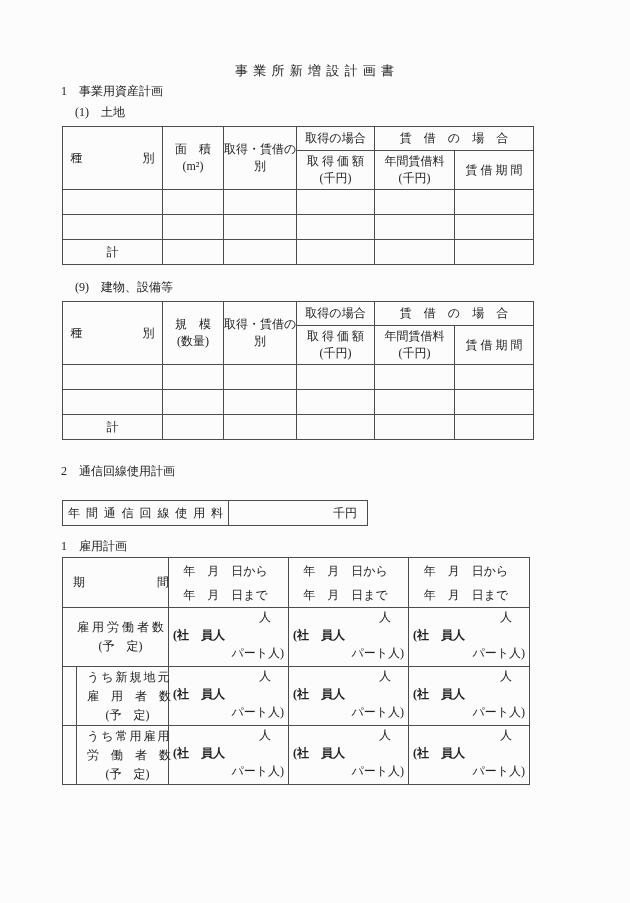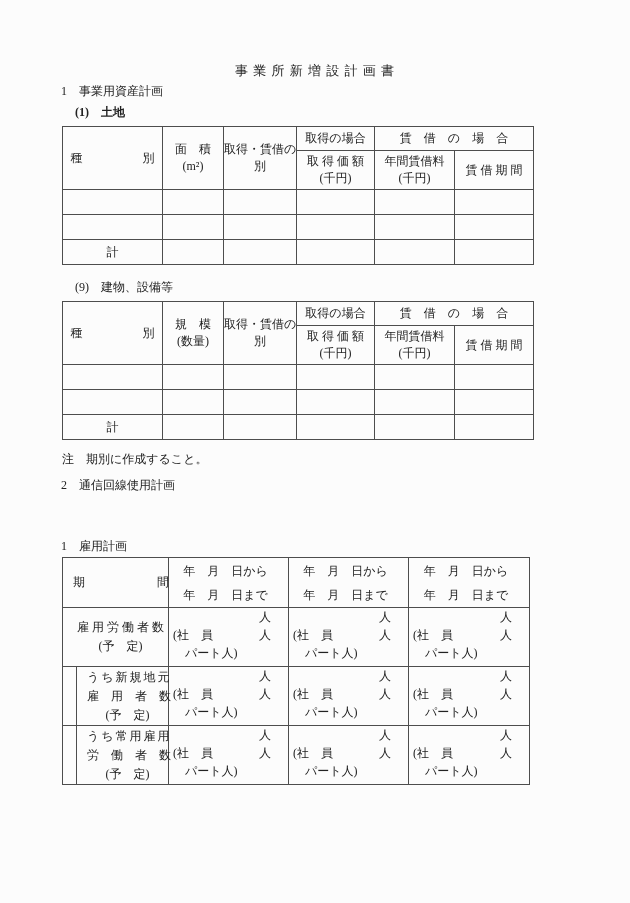--- a/index.html
+++ b/index.html
@@ -43,34 +43,34 @@
   .c { text-align: center; }
   .line { line-height: 17px; text-align: center; white-space: nowrap; }
   .jlast { text-align: justify; text-align-last: justify; padding: 0 5px; white-space: nowrap; overflow: hidden; }
 
   .date-line { line-height: 24px; text-align: center; padding-right: 6px; white-space: nowrap; }
 
   .emp-lbl-line { line-height: 19px; text-align: center; white-space: nowrap; margin-left: 10px; }
   .ls2 { letter-spacing: 2px; }
 
   .emp-l1 { line-height: 18px; text-align: right; padding-right: 17px; white-space: nowrap; }
-  .emp-l2 { display: flex; justify-content: space-between; line-height: 18px; padding: 0 17px 0 4px; white-space: nowrap; }
-  .emp-l3 { display: flex; justify-content: flex-start; line-height: 18px; padding: 0 4px 4px 16px; white-space: nowrap; }
+  .emp-l2 { display: flex; line-height: 18px; padding: 0 17px 0 4px; white-space: nowrap; font-weight: bold; }
+  .emp-l3 { display: flex; justify-content: flex-end; line-height: 18px; padding: 0 4px 4px 16px; white-space: nowrap; }
 
   .comm-unit { text-align: right; padding-right: 10px; line-height: 23px; }
 </style>
 </head>
 <body>
 
 <div class="page">
 
   <div class="abs doc-title">事 業 所 新 増 設 計 画 書</div>
 
   <div class="abs h-sec" style="top:83px; left:61px;">1　事業用資産計画</div>
-  <div class="abs h-sec" style="top:104px; left:75px;font-weight:bold;">(1)　土地</div>
+  <div class="abs h-sec" style="top:104px; left:75px;">(1)　土地</div>
 
   <table class="abs asset-table" style="top:126px; left:62px;">
     <colgroup>
         <col style="width:100px">
         <col style="width:61px">
         <col style="width:73px">
         <col style="width:78px">
         <col style="width:80px">
         <col style="width:79px">
       </colgroup>
@@ -198,24 +198,39 @@
       <td class="c">計</td>
       <td></td>
           <td></td>
           <td></td>
           <td></td>
           <td></td>
     </tr>
   </tbody>
     </table>
 
-  <div class="abs h-sec" style="top:451px; left:62px;">注　期別に作成すること。</div>
-
-  <div class="abs h-sec" style="top:477px; left:61px;">2　通信回線使用計画</div>
-
+
+  <div class="abs h-sec" style="top:463px; left:61px;">2　通信回線使用計画</div>
+
+  <table class="abs comm-table" style="top:500px; left:62px;">
+    <colgroup>
+        <col style="width:166px">
+        <col style="width:139px">
+      </colgroup>
+    <tbody>
+        <tr>
+      <td>
+            <div class="jlast">年 間 通 信 回 線 使 用 料</div>
+          </td>
+      <td>
+            <div class="comm-unit">千円</div>
+          </td>
+    </tr>
+  </tbody>
+    </table>
 
   <div class="abs h-sec" style="top:538px; left:61px;">1　雇用計画</div>
 
   <table class="abs emp-table" style="top:557px; left:62px;">
     <colgroup>
         <col style="width:14px">
         <col style="width:92px">
         <col style="width:120px">
         <col style="width:120px">
         <col style="width:121px">

